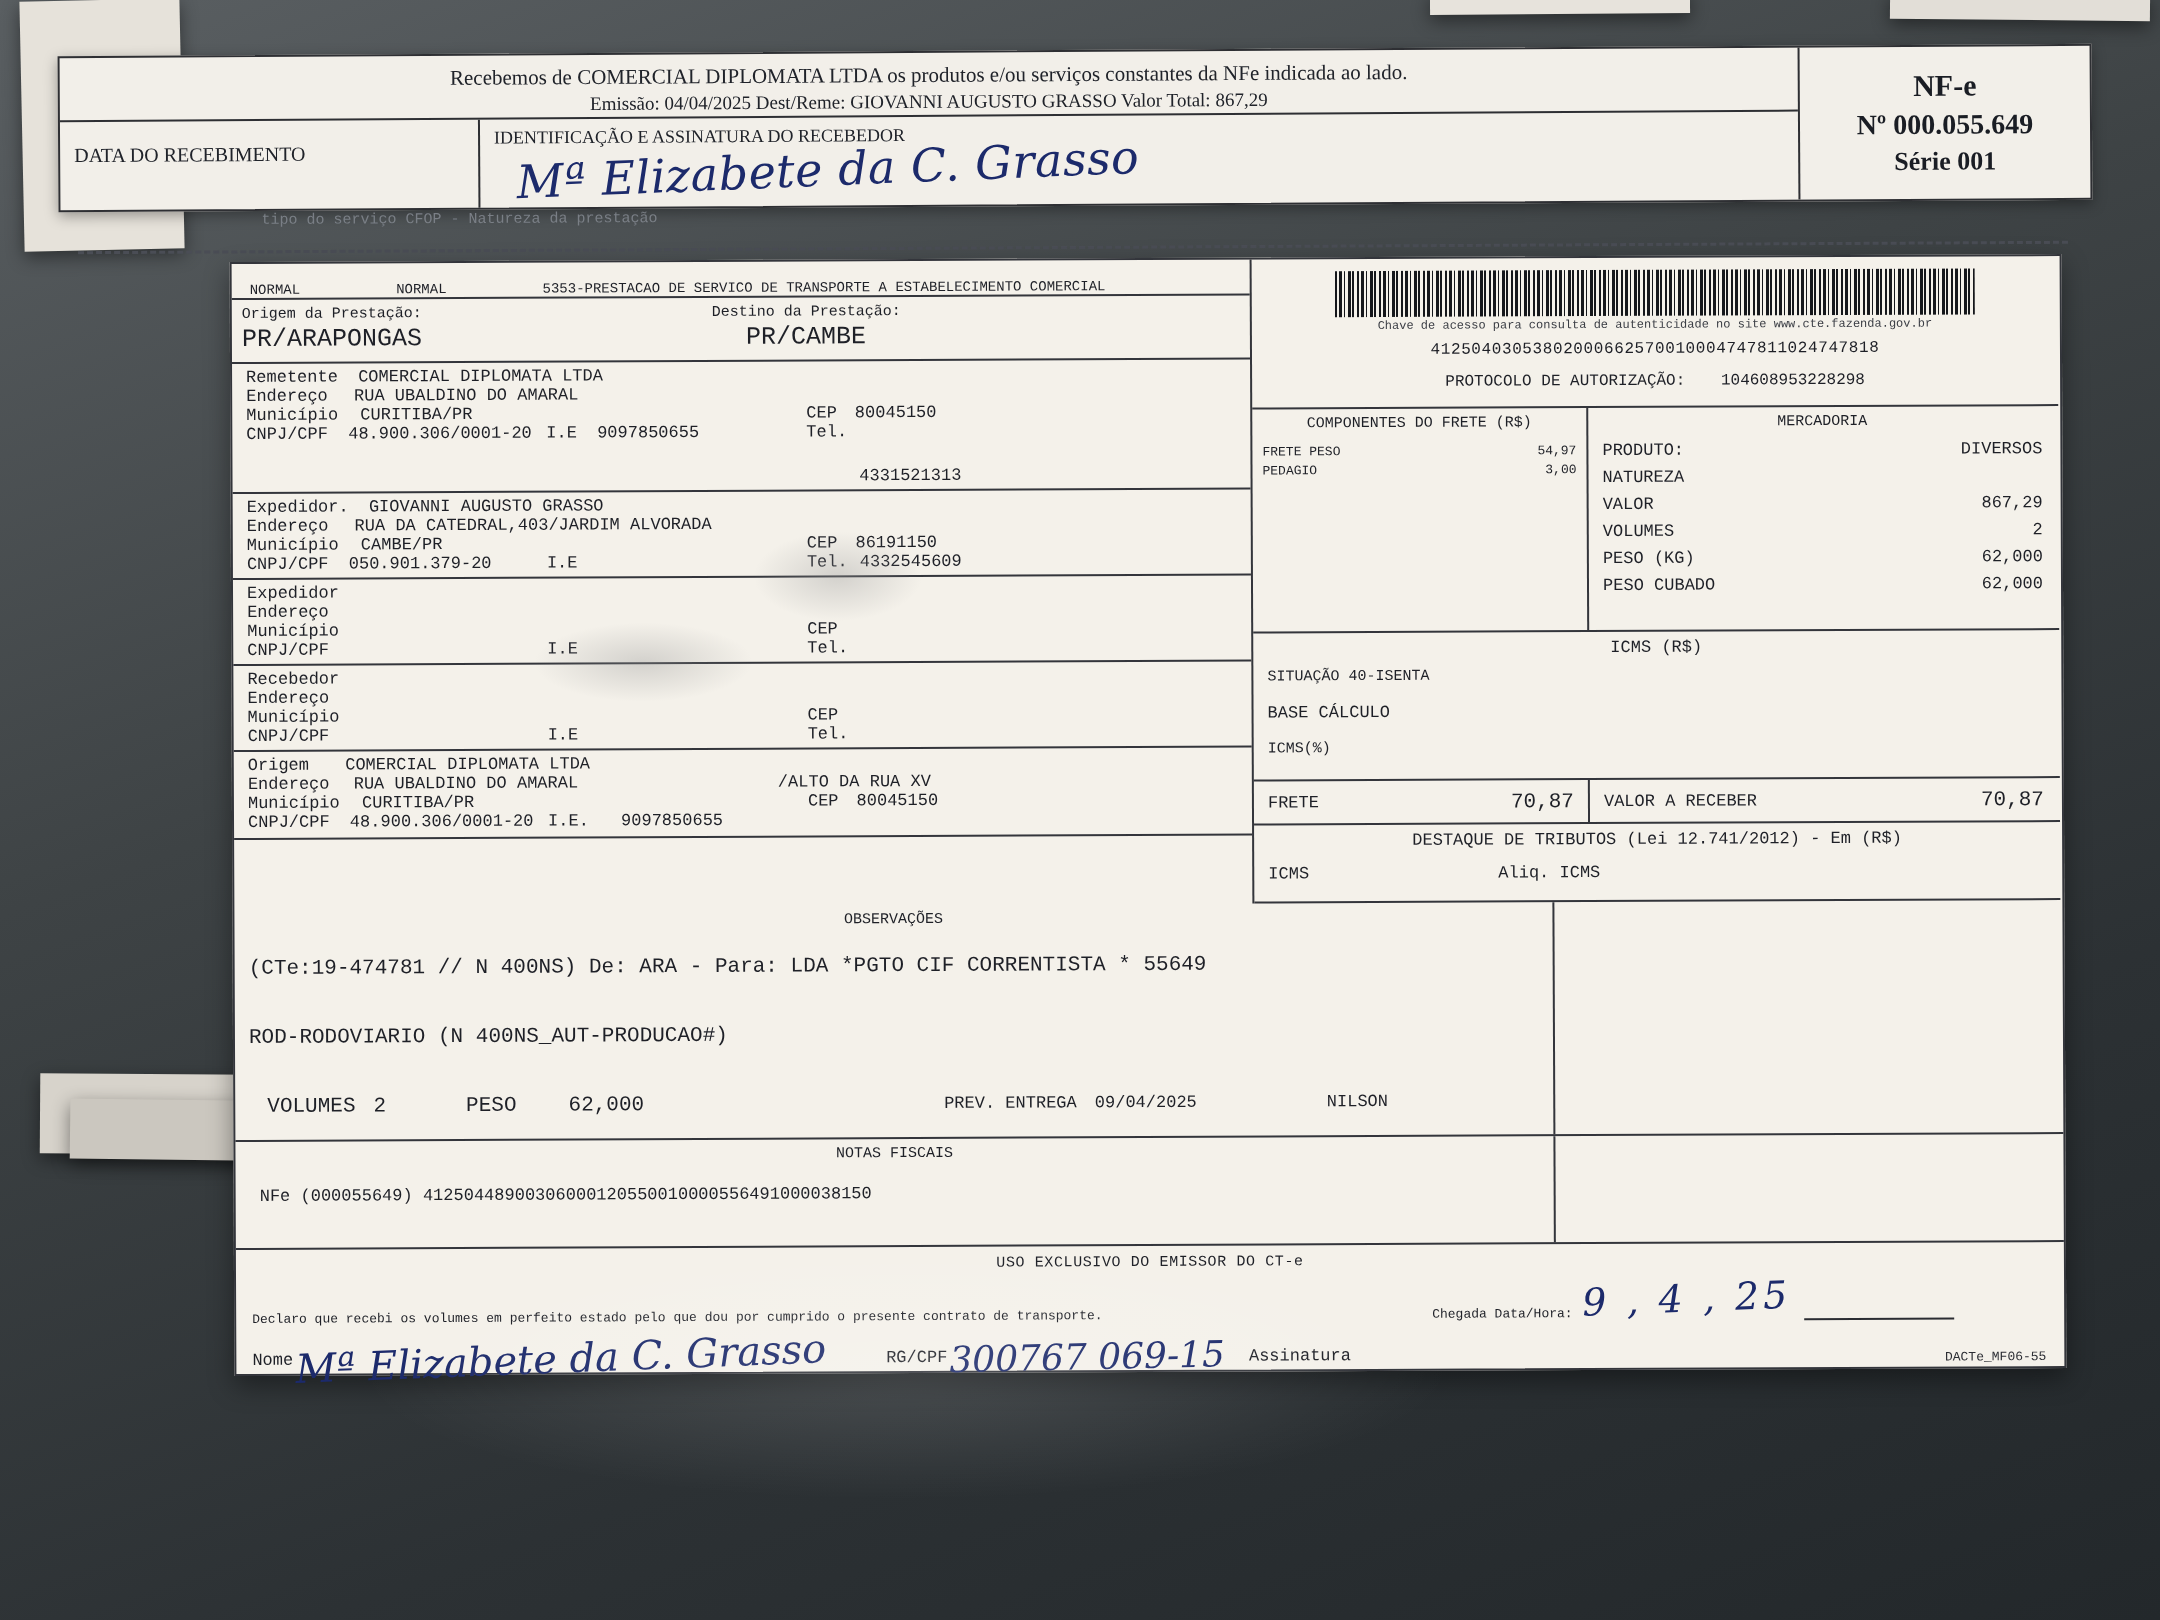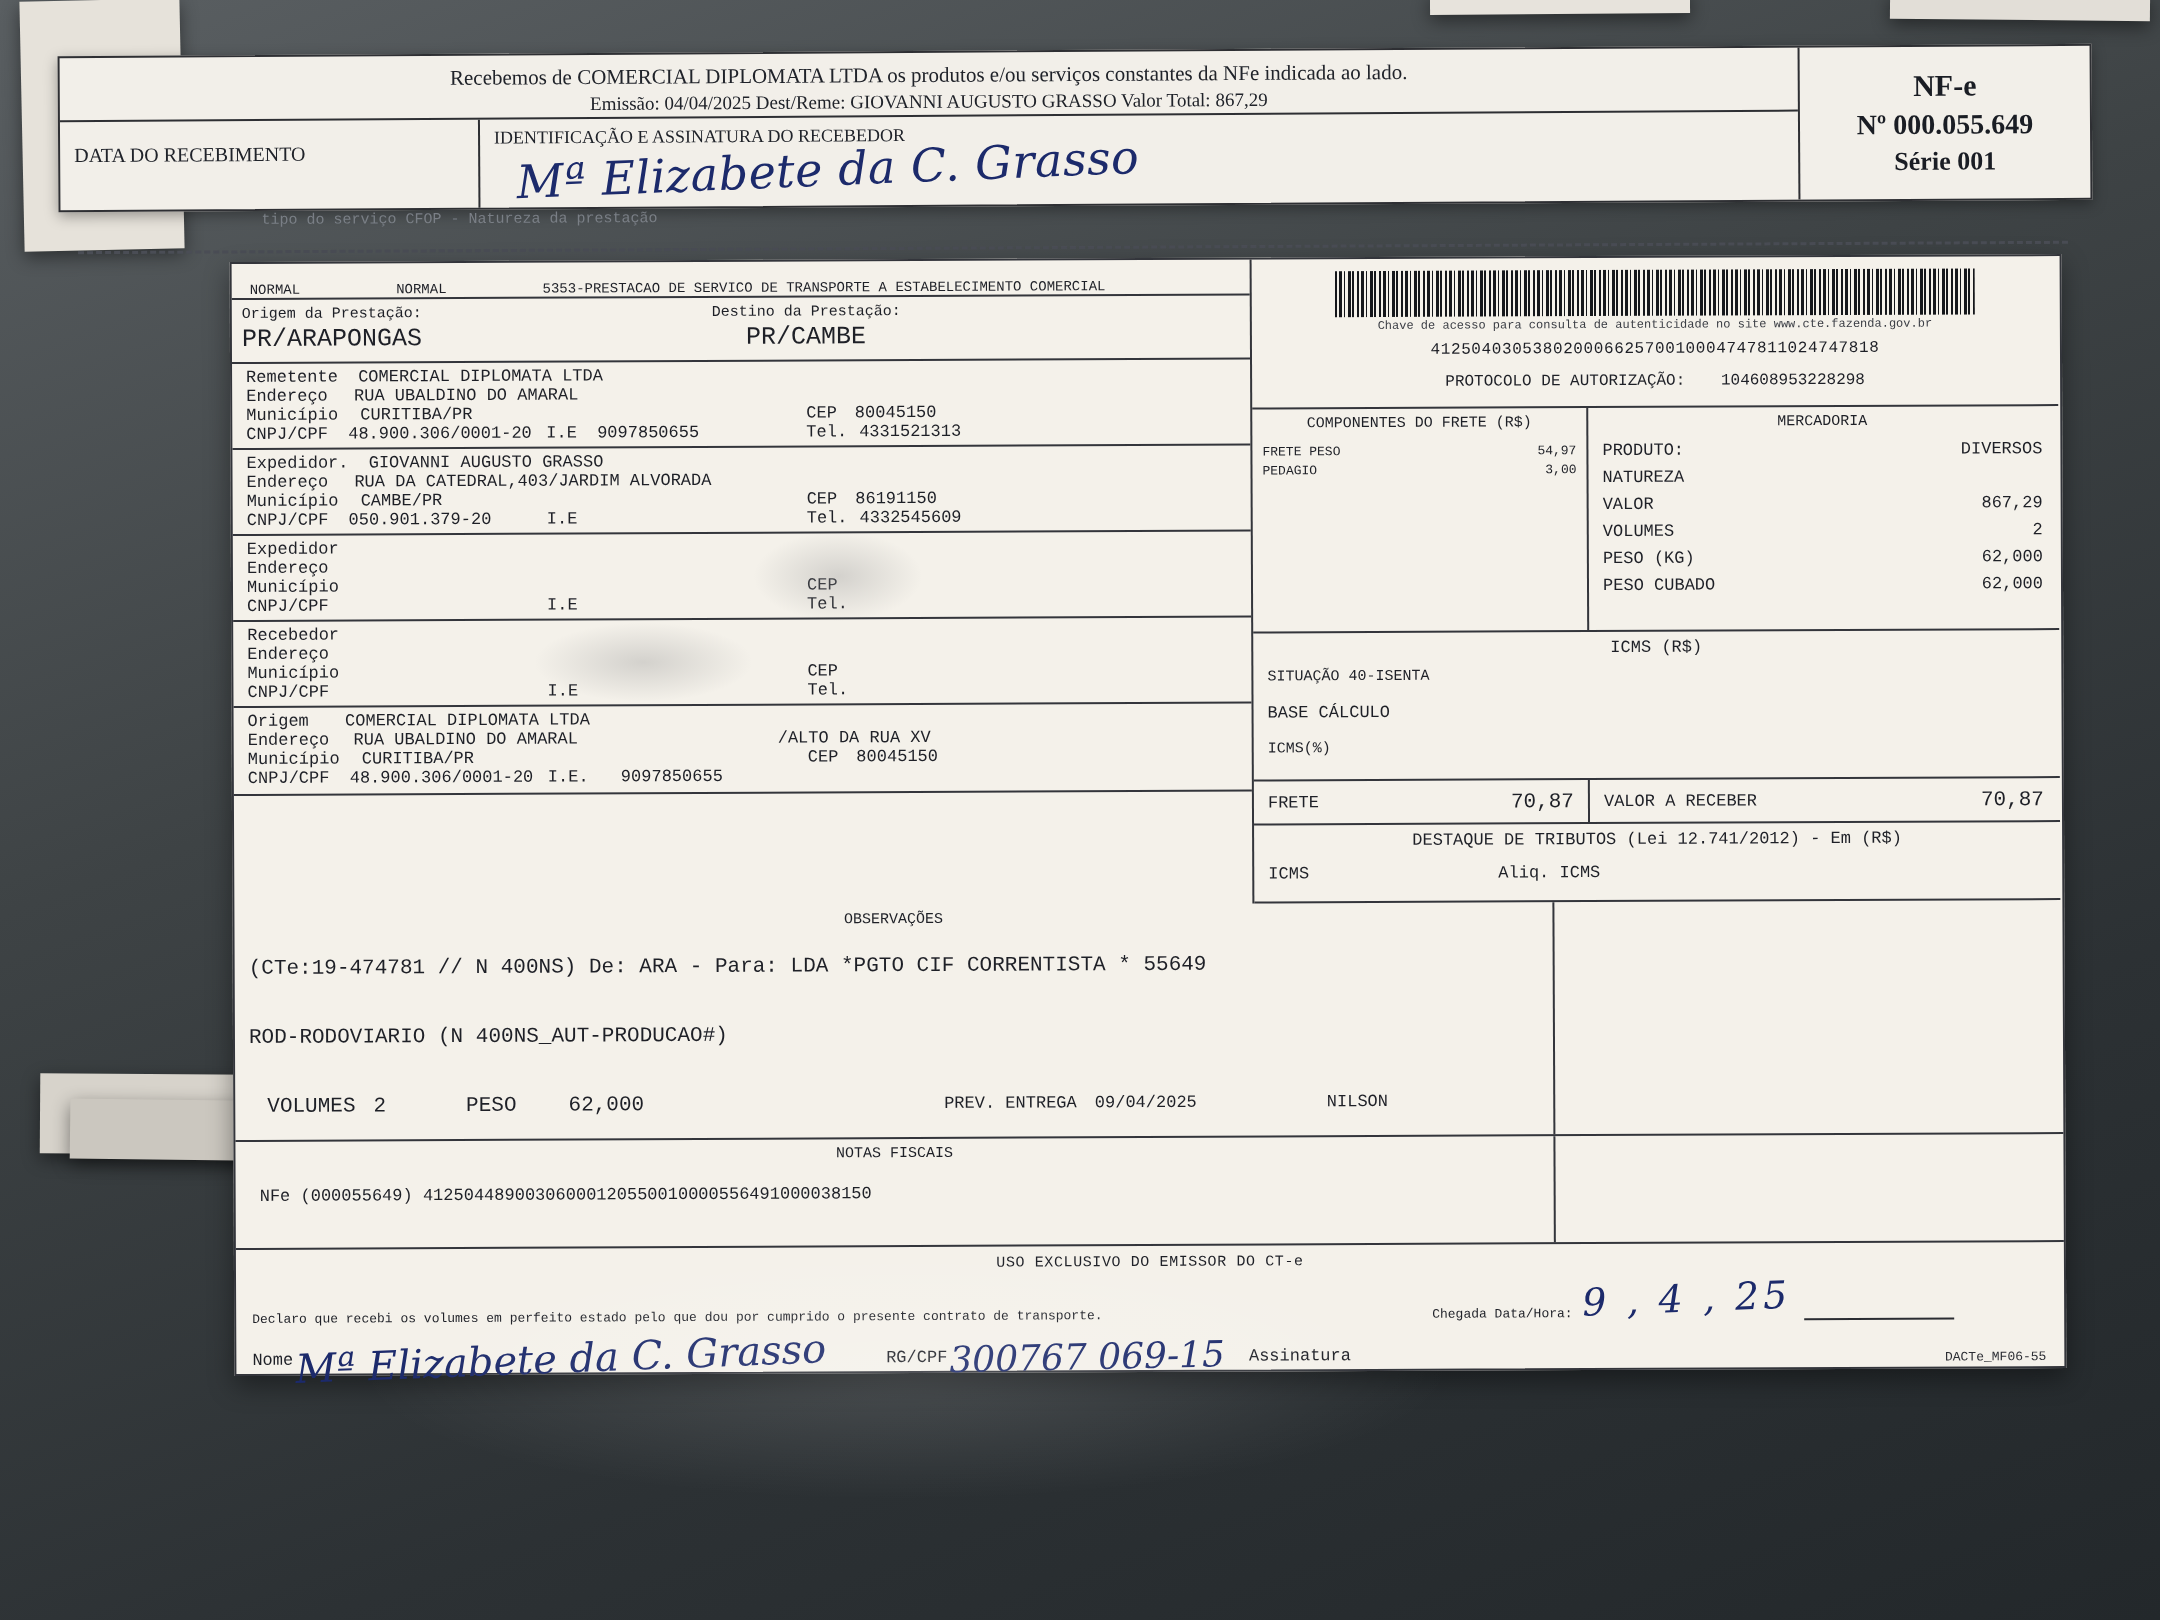--- a/index.html
+++ b/index.html
@@ -242,21 +242,21 @@
           <div class="md" style="display:flex;">
             <span style="width:300px;">
               <span>CNPJ/CPF</span>
               <span style="margin-left:10px;">48.900.306/0001-20</span>
             </span>
             <span style="width:260px;">
               <span>I.E</span>
               <span style="margin-left:10px;">9097850655</span>
             </span>
             <span>Tel.</span>
-            <span style="margin-left:12px;">4331521313</span>
+            <span style="margin-left:12px;margin-top:44px;">4331521313</span>
           </div>
         </div>
 
         <div class="cell bb" style="padding:4px 10px 4px 14px;">
           <div class="md">
             <span>Expedidor.</span>
             <span style="margin-left:10px;">GIOVANNI AUGUSTO GRASSO</span>
           </div>
           <div class="md">
             <span>Endereço</span>

